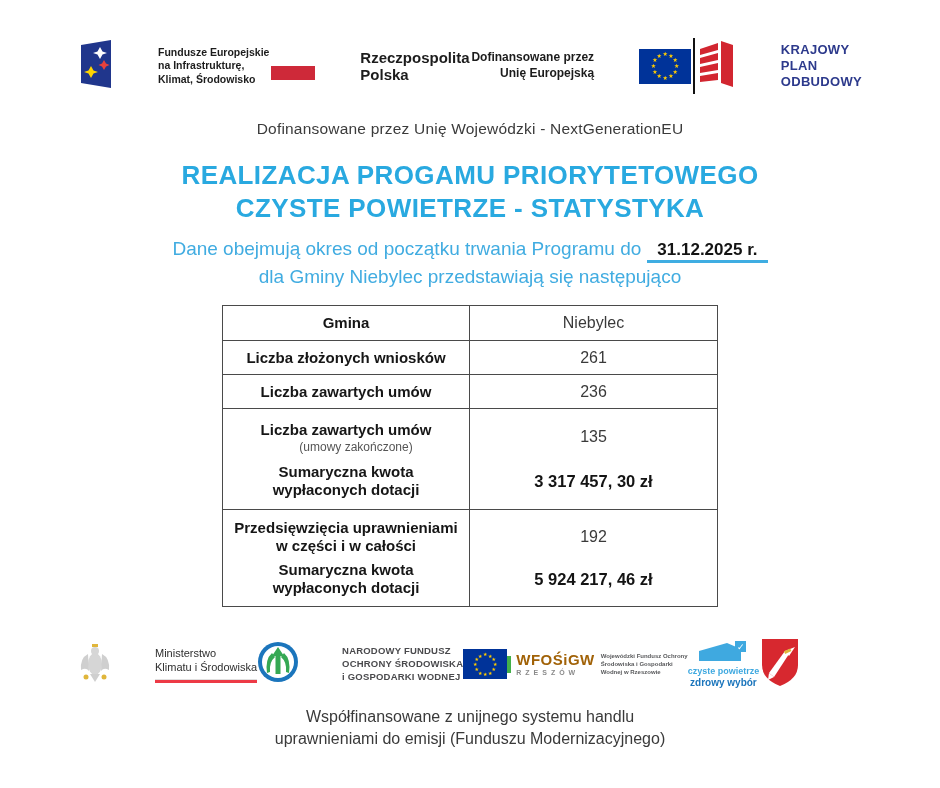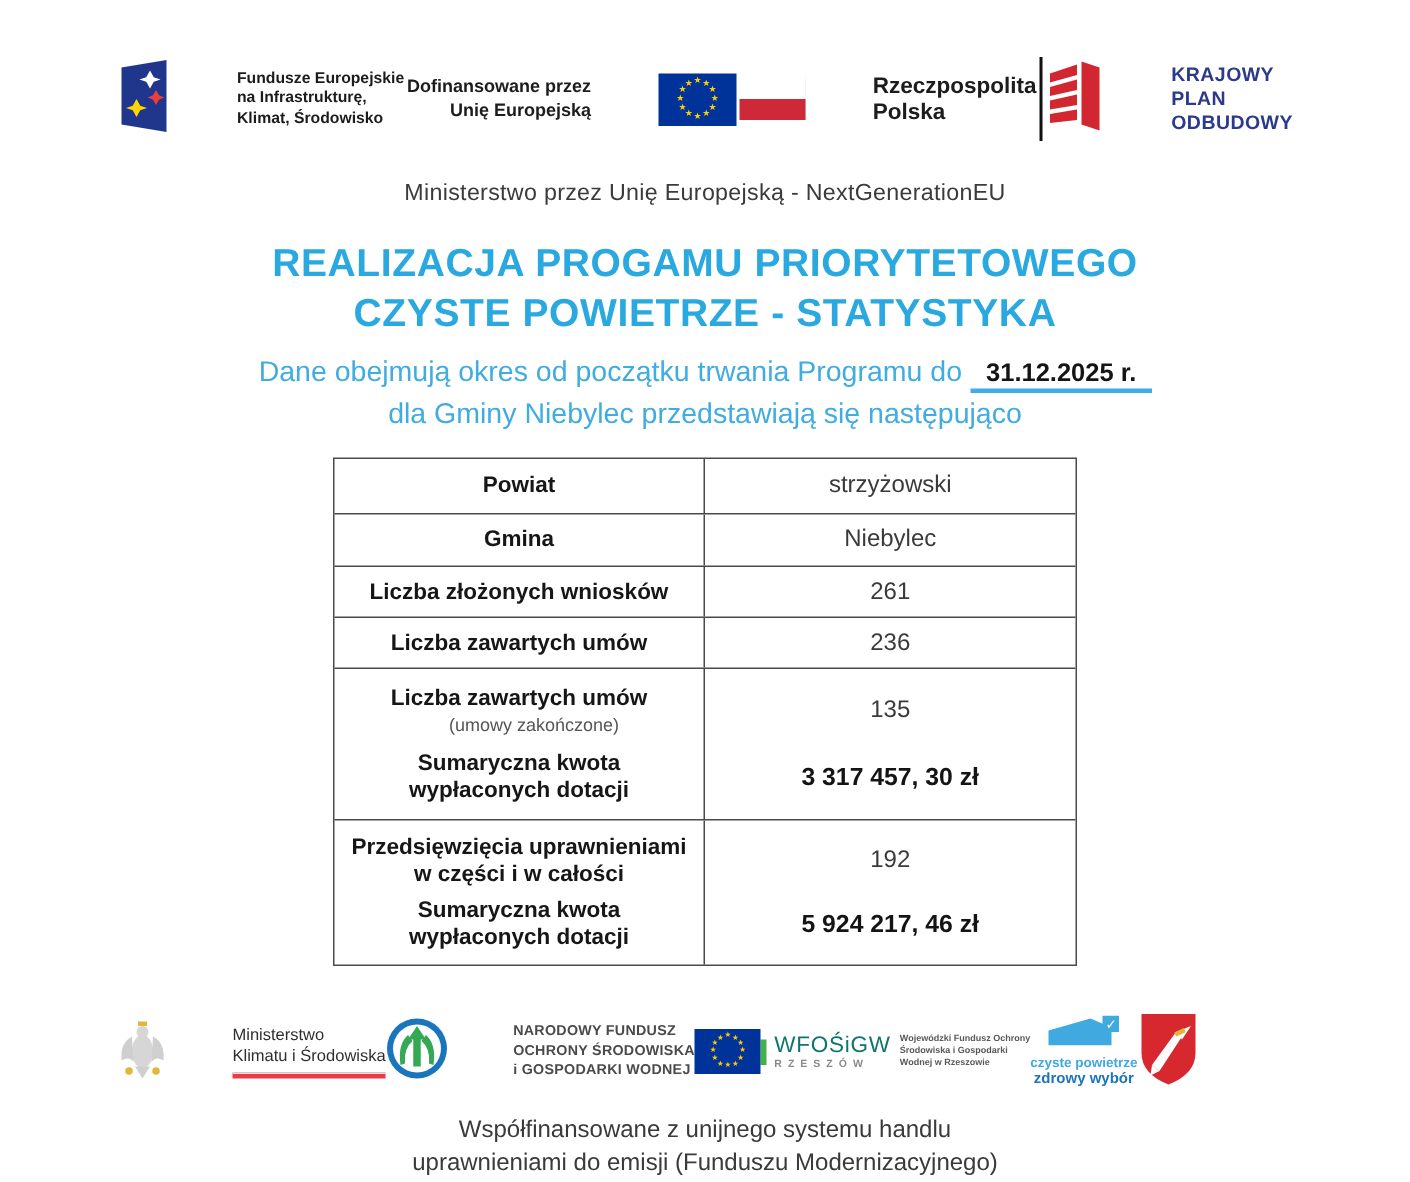--- a/index.html
+++ b/index.html
@@ -40,21 +40,21 @@
   .sub{flex:1;display:flex;flex-direction:column;align-items:center;justify-content:center;}
   .sublbl{font-weight:400;font-size:12px;color:#555555;margin-top:1px;margin-left:20px;}
   .money{font-weight:800;font-size:16.5px;color:#141414;}
   
   .bottom-logos{display:flex;align-items:center;justify-content:flex-start;padding:0 78px;margin-top:24px;height:66px;}
   .min-text{margin-left:8px;font-size:11px;color:#2e2e2e;line-height:1.3;}
   .min-line{height:3px;background:#ED3A46;margin-top:4px;border-top:1px solid #e0e0e0;}
   .nfos-text{margin-left:8px;font-size:9.5px;font-weight:700;color:#4a4a4d;line-height:1.35;letter-spacing:.2px;}
   .wfos{display:flex;align-items:center;}
   .wfos-bar{width:4px;height:17px;background:#43B049;margin-right:5px;}
-  .wfos-name{font-size:15px;font-weight:400;color:#0f766e;letter-spacing:.5px;line-height:1;}
+  .wfos-name{font-size:15px;font-weight:700;color:#a16207;letter-spacing:.5px;line-height:1;}
   .wfos-city{font-size:7px;font-weight:700;color:#8a8a8a;letter-spacing:4px;margin-top:2px;}
   .wfos-desc{margin-left:6px;font-size:6px;font-weight:700;color:#58595B;line-height:1.4;}
   .cp{display:flex;flex-direction:column;align-items:center;}
   .cp-l1{font-size:9px;font-weight:700;color:#3FA9E0;line-height:1.2;margin-top:1px;}
   .cp-l2{font-size:10px;font-weight:800;color:#1B75BC;line-height:1.1;}
   
   .footer-text{margin-top:9px;text-align:center;font-size:16px;color:#3a3a3a;line-height:1.35;}
 </style>
 </head>
 <body>
@@ -69,20 +69,31 @@
           <polygon points="3,5 33,0 33,48 3,43" fill="#20368C"></polygon>
           <polygon points="22,7 24.5,11.5 29,13 24.5,14.5 22,19 19.5,14.5 15,13 19.5,11.5" fill="#ffffff"></polygon>
           <polygon points="26,20 28,23.5 31.5,25 28,26.5 26,30 24,26.5 20.5,25 24,23.5" fill="#E8413C"></polygon>
           <polygon points="13,26 15.5,30.5 20,32 15.5,33.5 13,38 10.5,33.5 6,32 10.5,30.5" fill="#FFD500"></polygon>
         </svg>
       </span>
       <div class="fe-text">
         <div>Fundusze Europejskie</div>
         <div>na Infrastrukturę,</div>
         <div>Klimat, Środowisko</div>
+      </div>
+    </div>
+
+    <div class="logo">
+      <div class="rp-flag">
+        <div class="w"></div>
+          <div class="r"></div>
+      </div>
+      <div class="rp-text">
+        <div>Rzeczpospolita</div>
+        <div>Polska</div>
       </div>
     </div>
 
     <div class="logo">
       <div class="eu-funding-text">
         <div>Dofinansowane przez</div>
         <div>Unię Europejską</div>
       </div>
       <div class="eu-flag big">
           <span class="eu-star" style="left: 26px; top: 5.95px;">★</span>
@@ -93,71 +104,56 @@
           <span class="eu-star" style="left: 31.775px; top: 27.5026px;">★</span>
           <span class="eu-star" style="left: 26px; top: 29.05px;">★</span>
           <span class="eu-star" style="left: 20.225px; top: 27.5026px;">★</span>
           <span class="eu-star" style="left: 15.9974px; top: 23.275px;">★</span>
           <span class="eu-star" style="left: 14.45px; top: 17.5px;">★</span>
           <span class="eu-star" style="left: 15.9974px; top: 11.725px;">★</span>
           <span class="eu-star" style="left: 20.225px; top: 7.49741px;">★</span>
         </div>
     </div>
 
-    <div class="logo">
-      <div class="rp-flag">
-        <div class="w"></div>
-          <div class="r"></div>
-      </div>
-      <div class="rp-text">
-        <div>Rzeczpospolita</div>
-        <div>Polska</div>
-      </div>
-    </div>
-
     <div class="v-divider"></div>
 
     <div class="logo">
       <span>
         <svg width="40" height="48" viewBox="0 0 40 48">
           <polygon points="24,1 36,5 36,47 24,43" fill="#D22630"></polygon>
           <polygon points="3,9 21,3 21,10 3,15" fill="#D22630"></polygon>
           <polygon points="3,18 21,13 21,20 3,24" fill="#D22630"></polygon>
           <polygon points="3,27 21,23 21,30 3,33" fill="#D22630"></polygon>
           <polygon points="3,36 21,33 21,40 3,42" fill="#D22630"></polygon>
         </svg>
       </span>
       <div class="kpo-text">
         <div>KRAJOWY</div>
         <div>PLAN</div>
         <div>ODBUDOWY</div>
       </div>
     </div>
   </div>
 
-  <div class="funding-line">Ministerstwo przez Unię Europejską -  NextGenerationEU</div>
+  <div class="funding-line">Dofinansowane przez Unię Wojewódzki -  NextGenerationEU</div>
 
   <h1 class="main-title">
     <div>REALIZACJA PROGAMU PRIORYTETOWEGO</div>
     <div>CZYSTE POWIETRZE - STATYSTYKA</div>
   </h1>
 
   <div class="subtitle">
     <div>
       <span>Dane obejmują okres od początku trwania Programu do</span><span class="date">31.12.2025 r.</span>
     </div>
     <div>dla Gminy Niebylec przedstawiają się następująco</div>
   </div>
 
   <div class="stats-table">
 
-    <div class="t-row h36">
-      <div class="t-label">Powiat</div>
-      <div class="t-value">strzyżowski</div>
-    </div>
 
     <div class="t-row h34">
       <div class="t-label">Gmina</div>
       <div class="t-value">Niebylec</div>
     </div>
 
     <div class="t-row h33">
       <div class="t-label">Liczba złożonych wniosków</div>
       <div class="t-value">261</div>
     </div>

